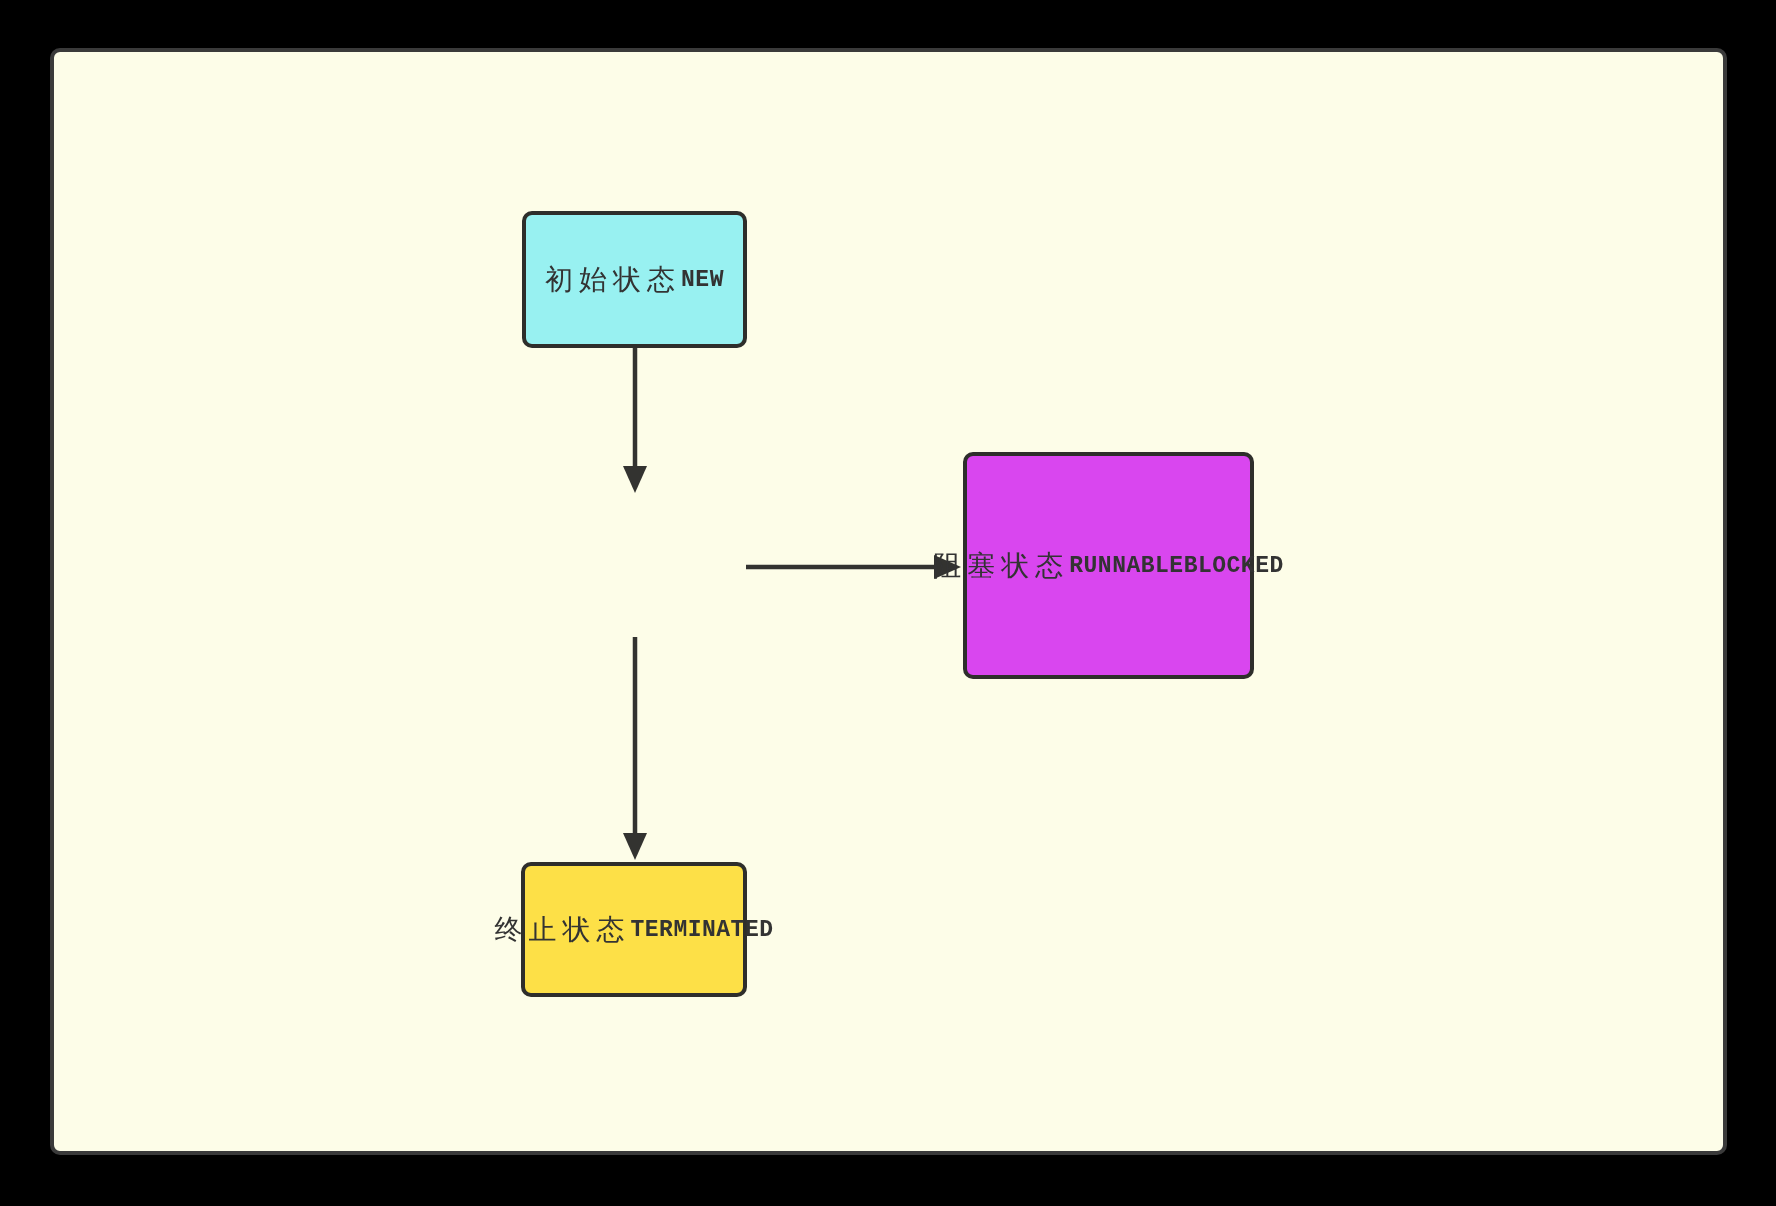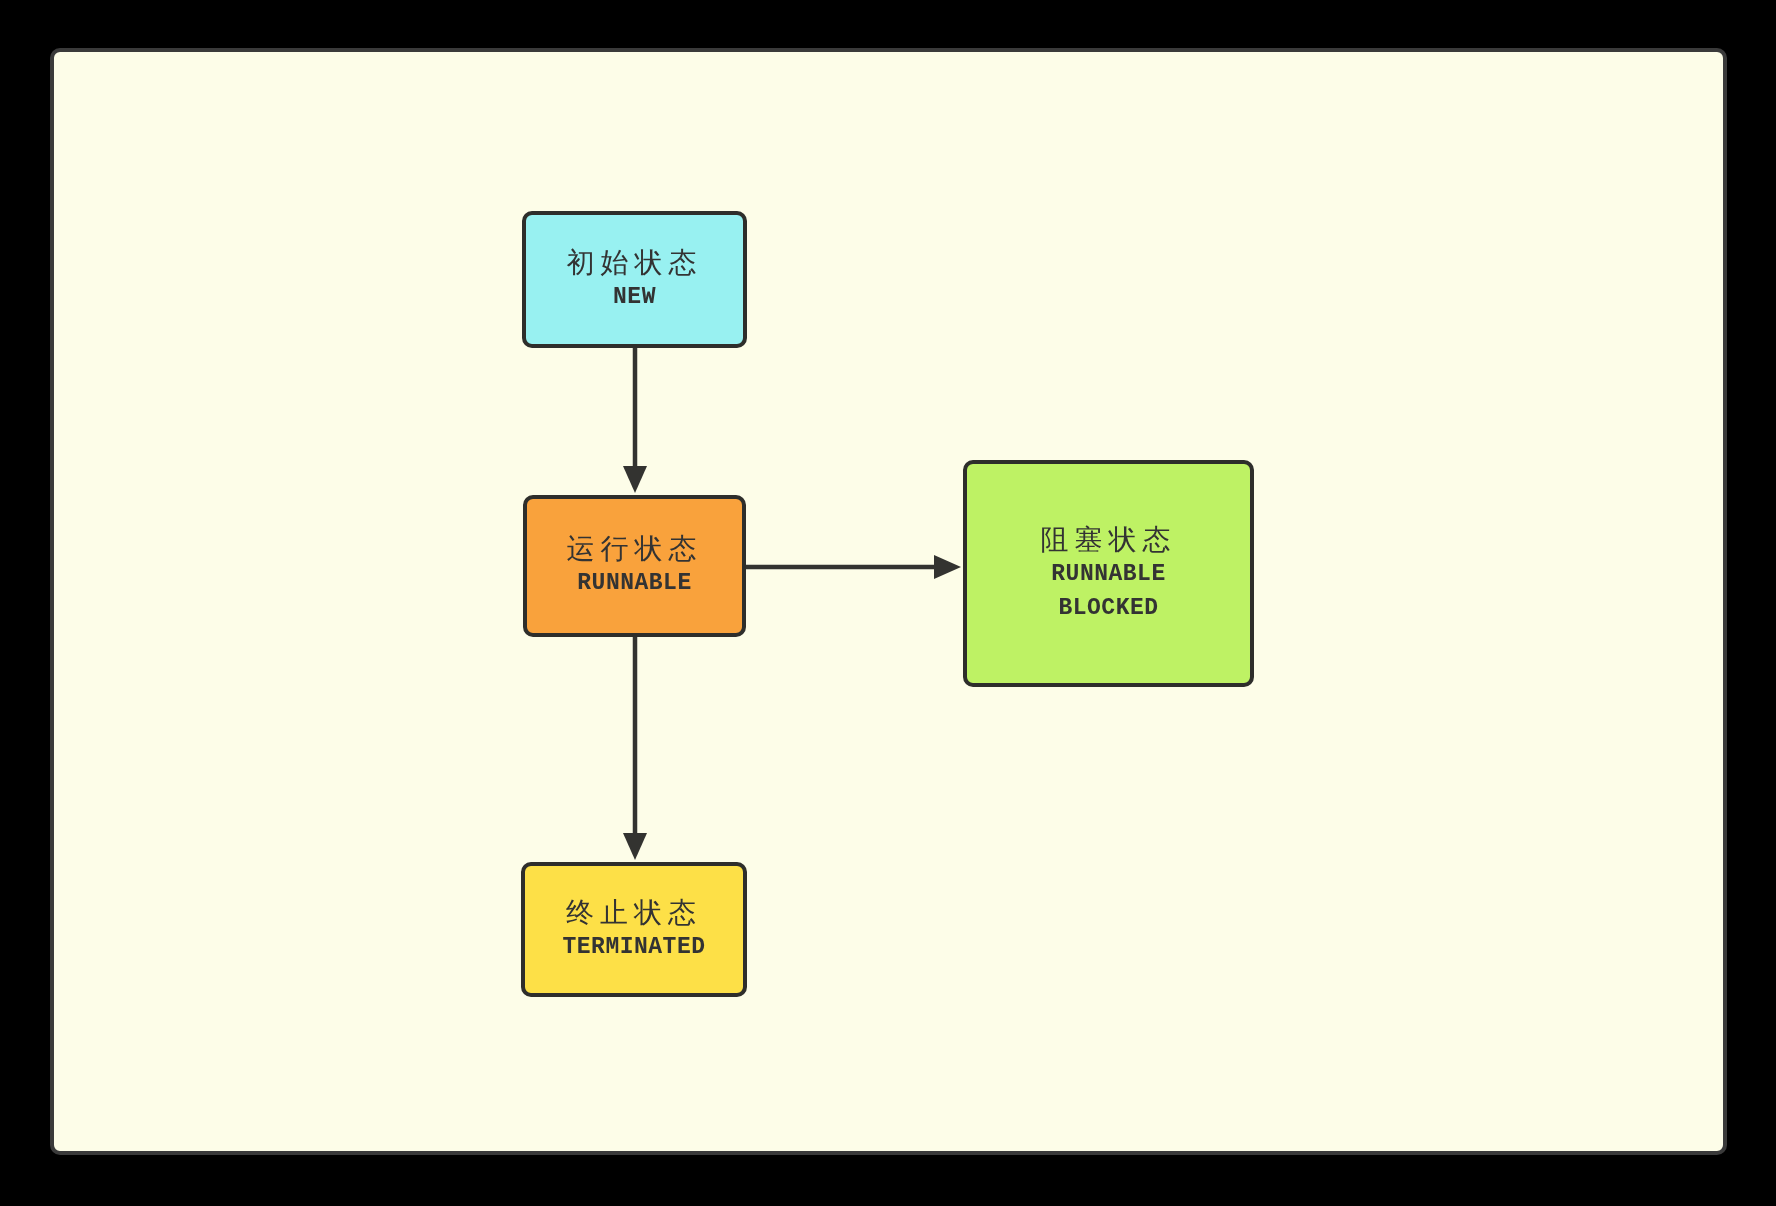--- a/index.html
+++ b/index.html
@@ -35,21 +35,21 @@
     width: 1677px;
     height: 1107px;
     pointer-events: none;
   }
   .node {
     position: absolute;
     box-sizing: border-box;
     border: 4px solid #2e2e2b;
     border-radius: 10px;
     display: flex;
-    flex-direction: column;
+    flex-direction: row;
     align-items: center;
     justify-content: center;
     text-align: center;
     color: #333333;
   }
   .node .zh {
     font-family: "DejaVu Serif", "Liberation Serif", serif;
     font-size: 28px;
     font-weight: 400;
     letter-spacing: 6px;
@@ -92,26 +92,22 @@
         <line x1="581" y1="585" x2="581" y2="784" stroke="#333330" stroke-width="4.5"></line>
         <polygon points="581,808 569,781 593,781" fill="#333330"></polygon>
       </g>
     </svg>
 
     <div class="node node-new" style="background-color: rgb(152, 241, 241);">
       <div class="zh">初始状态</div>
       <div class="en">NEW</div>
     </div>
 
-    <div class="node node-runnable" style="background-color: rgb(249, 162, 60);">
-      <div class="zh">运行状态</div>
-      <div class="en">RUNNABLE</div>
-    </div>
 
-    <div class="node node-blocked" style="background-color: #bef264; margin-top: 8px;">
+    <div class="node node-blocked" style="background-color: #d946ef;">
       <div class="zh">阻塞状态</div>
       <div class="en">RUNNABLE</div>
       <div class="en">BLOCKED</div>
     </div>
 
     <div class="node node-terminated" style="background-color: #fde047;">
       <div class="zh">终止状态</div>
       <div class="en">TERMINATED</div>
     </div>
 

